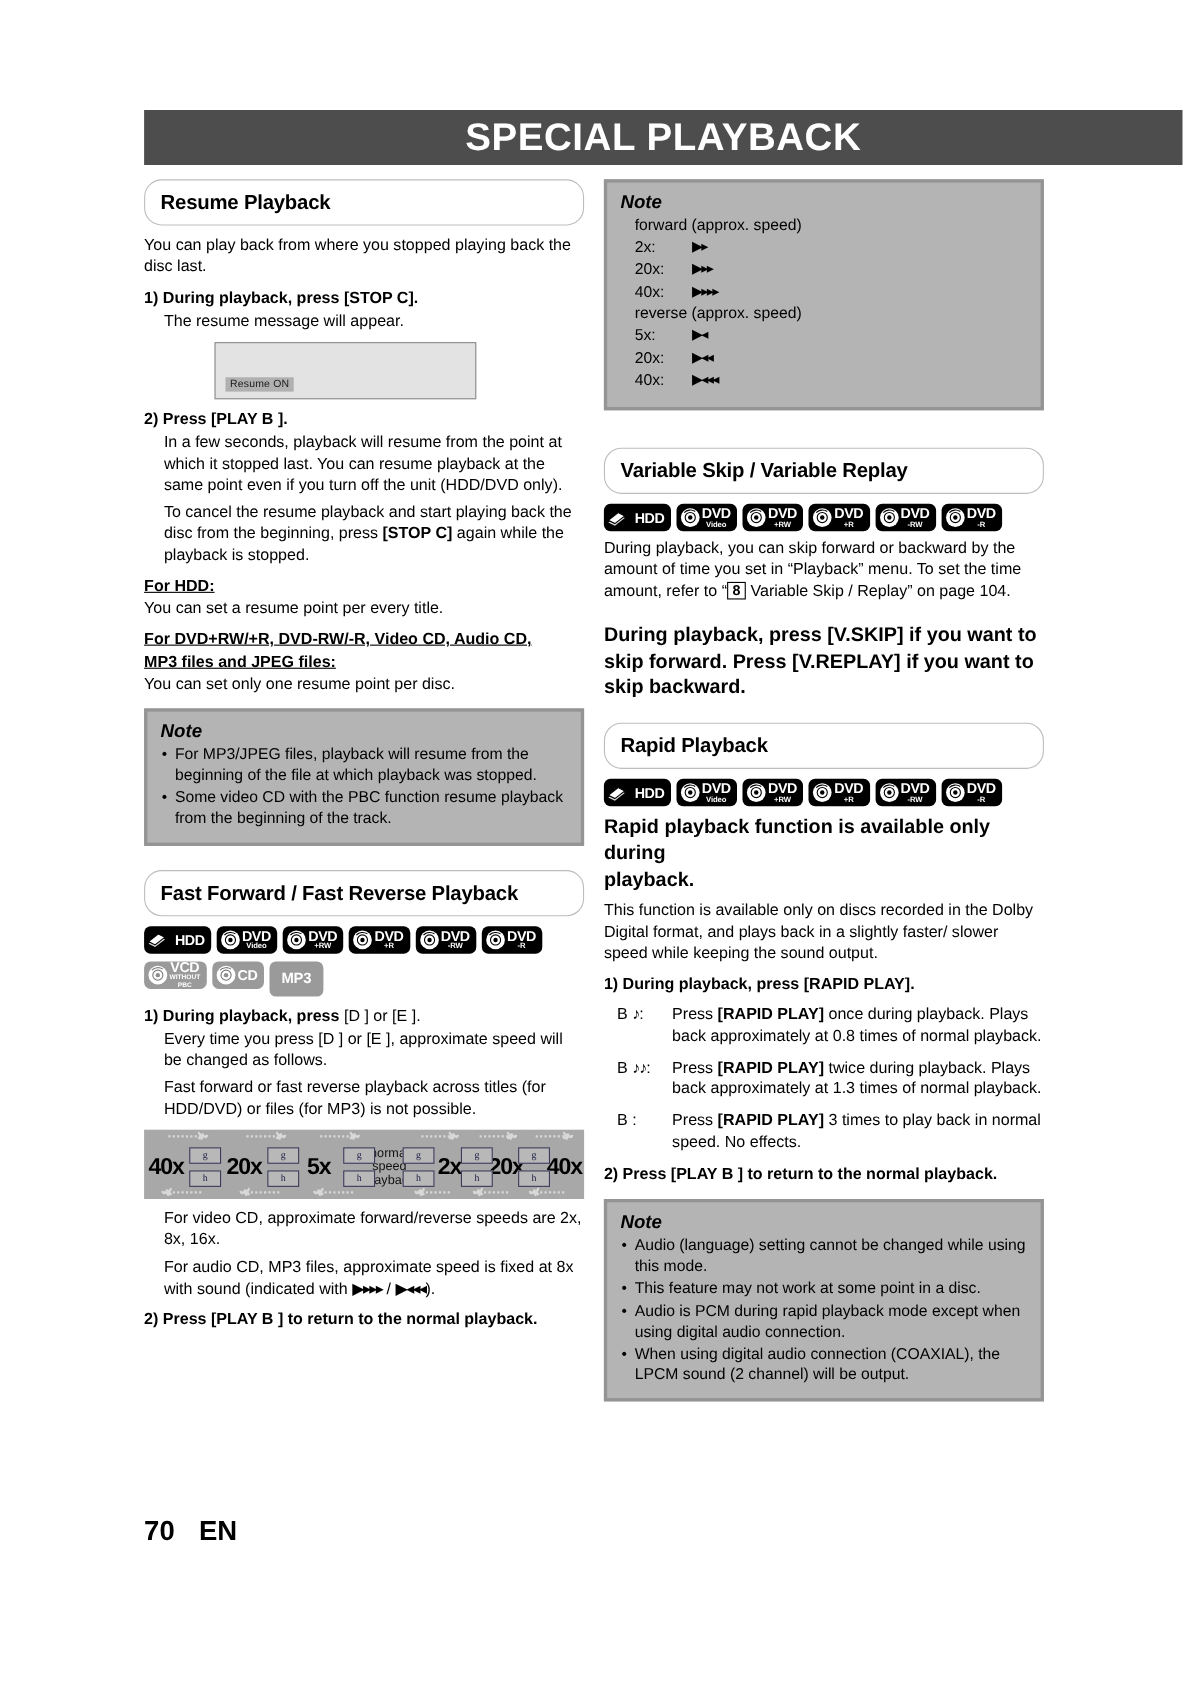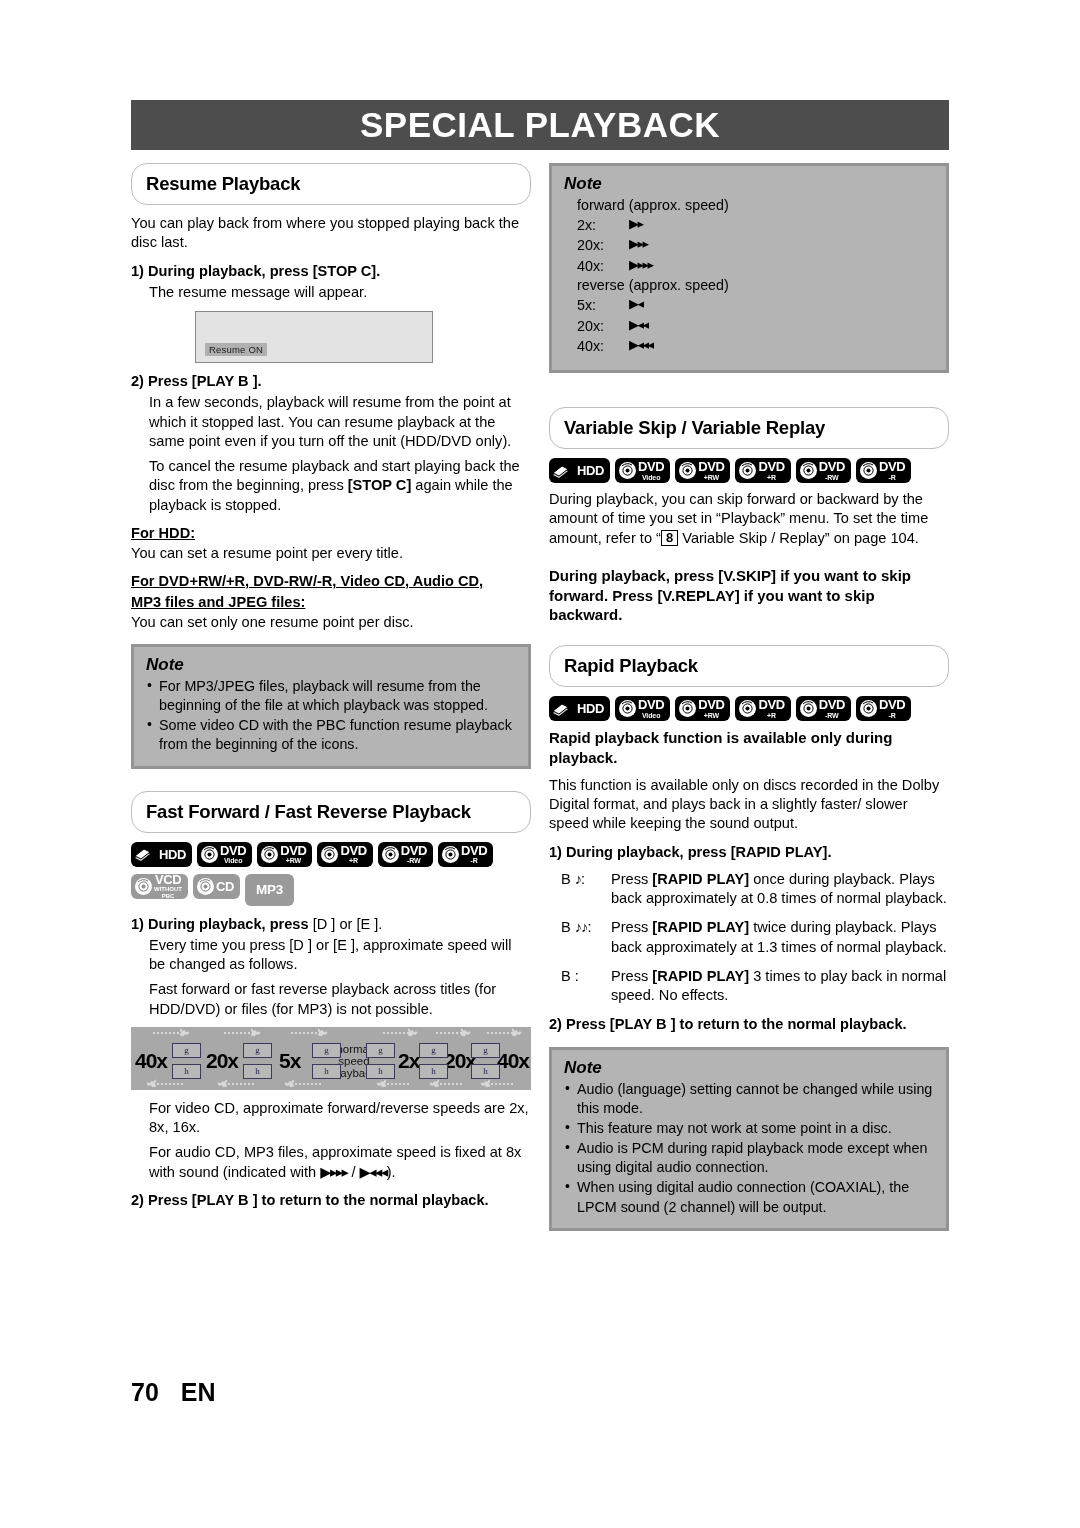--- a/index.html
+++ b/index.html
@@ -8,21 +8,21 @@
     width:1080px; height:1528px;
     background:#ffffff;
     font-family:"Liberation Sans", sans-serif;
     color:#000;
     -webkit-font-smoothing:antialiased;
   }
   .page { position:relative; width:1080px; height:1528px; }
 
   
   .banner{
-    position:absolute; left:131px; top:100px; width:818px; height:50px;
+    position:absolute; left:131px; top:100px; width:944px; height:50px;
     background:#4d4d4d; display:flex; align-items:center; justify-content:center;
   }
   .banner-title{
     color:#fff; font-size:35px; font-weight:bold; letter-spacing:.5px;
     font-family:"Liberation Sans", sans-serif;
   }
 
   
   .col-left  { position:absolute; left:131px; top:163px; width:400px; }
   .col-right { position:absolute; left:549px; top:163px; width:400px; }
@@ -36,21 +36,21 @@
 
   
   p{ margin:0 0 8px 0; font-size:14.6px; line-height:1.32; }
   p.tight{ margin-bottom:3px; }
   .b{ font-weight:bold; }
   .step{ font-size:14.6px; font-weight:bold; line-height:1.32; margin:9px 0 2px 0;
          display:flex; }
   .step .num{ width:17px; flex:0 0 17px; }
   .step .txt{ flex:1; }
   .sub{ margin:0 0 6px 18px; font-size:14.6px; line-height:1.32; }
-  .headline{ font-size:15px; font-weight:bold; line-height:1.32; margin:0 0 8px 0; }
+  .headline{ font-size:18px; font-weight:bold; line-height:1.32; margin:0 0 8px 0; }
   .ul-head{ font-size:14.6px; font-weight:bold; text-decoration:underline;
             line-height:1.32; margin:9px 0 1px 0; }
 
   
   .note{
     background:#b4b4b4; border:3px solid #949494; padding:8px 12px 10px 12px;
     margin:0 0 10px 0;
   }
   .note .note-t{ font-size:17px; font-weight:bold; font-style:italic; margin-bottom:2px; }
   .note ul{ margin:0; padding:0; list-style:none; }
@@ -161,21 +161,21 @@
     <p class="tight">You can set a resume point per every title.</p>
 
     <div class="ul-head">For DVD+RW/+R, DVD-RW/-R, Video CD, Audio CD,</div>
     <div class="ul-head" style="margin-top:0">MP3 files and JPEG files:</div>
     <p>You can set only one resume point per disc.</p>
 
     <div class="note" style="margin-top:12px">
       <div class="note-t">Note</div>
       <ul>
         <li>For MP3/JPEG files, playback will resume from the beginning of the file at which playback was stopped.</li>
-        <li>Some video CD with the PBC function resume playback from the beginning of the icons.</li>
+        <li>Some video CD with the PBC function resume playback from the beginning of the track.</li>
       </ul>
     </div>
 
     <div class="sec-head" style="margin-top:22px">
       <span>Fast Forward / Fast Reverse Playback</span>
     </div>
 
     <div class="badges">
       <div class="badge">
         <span class="hdd-ic">

